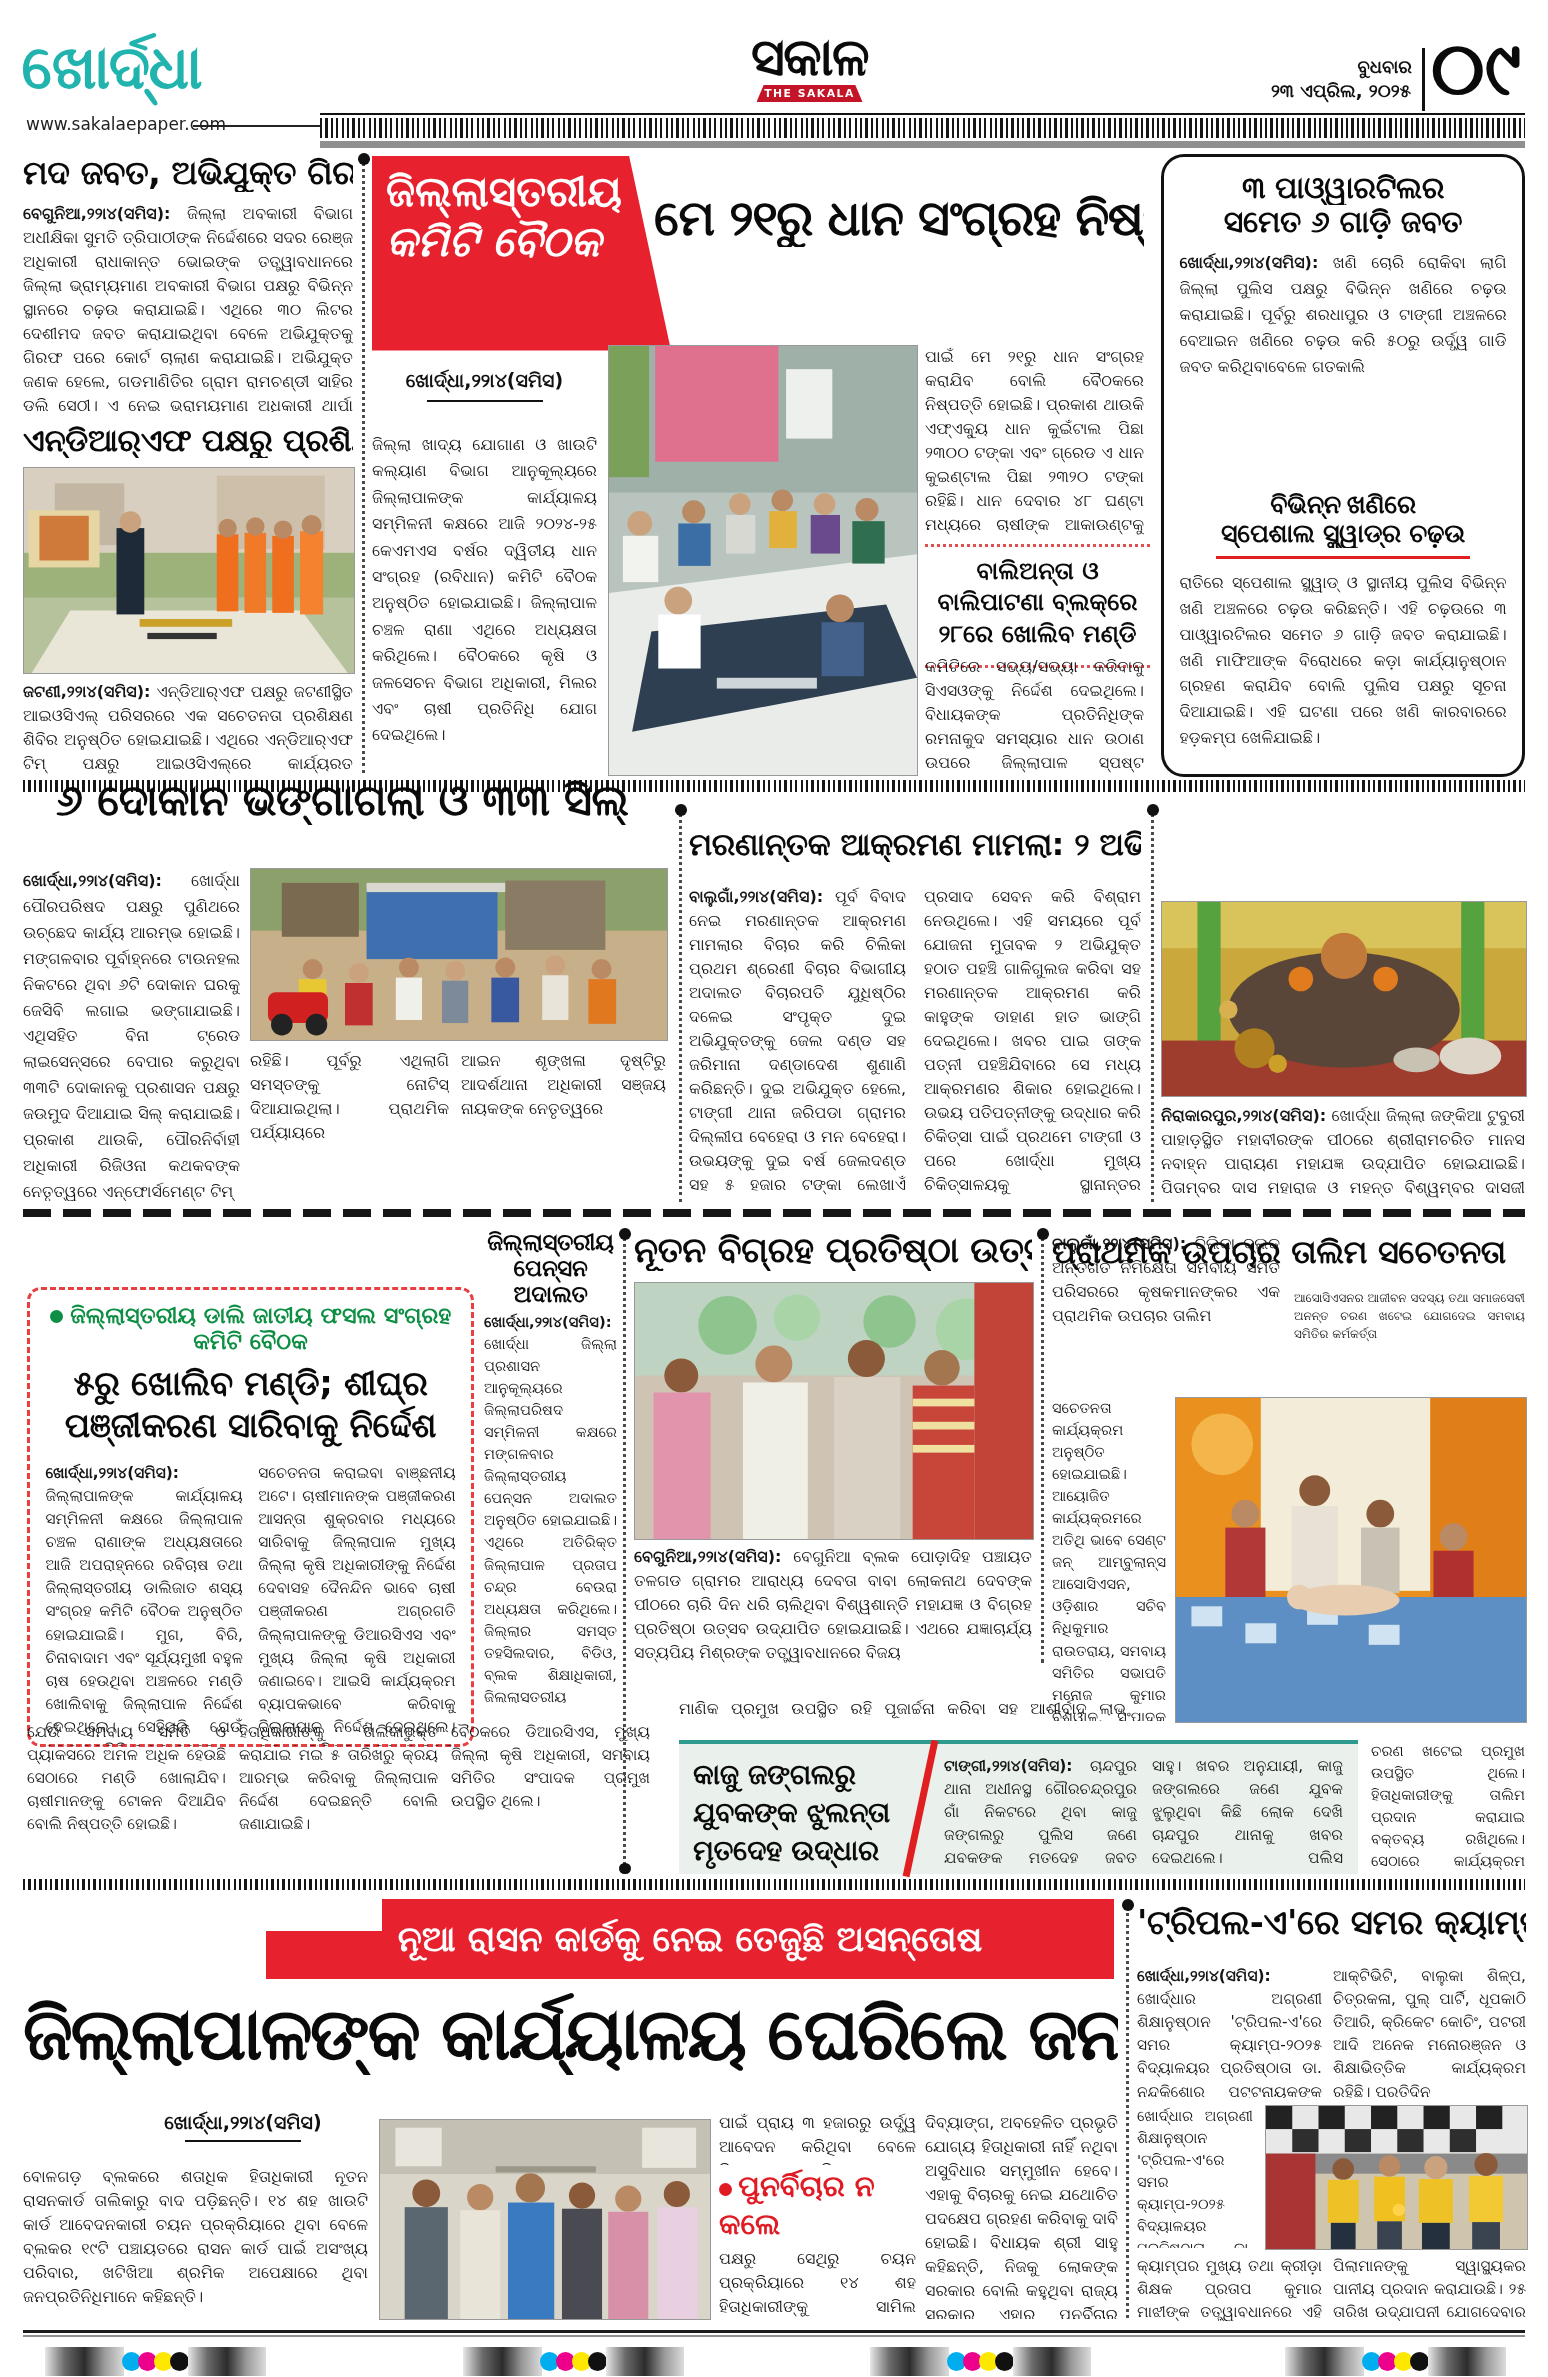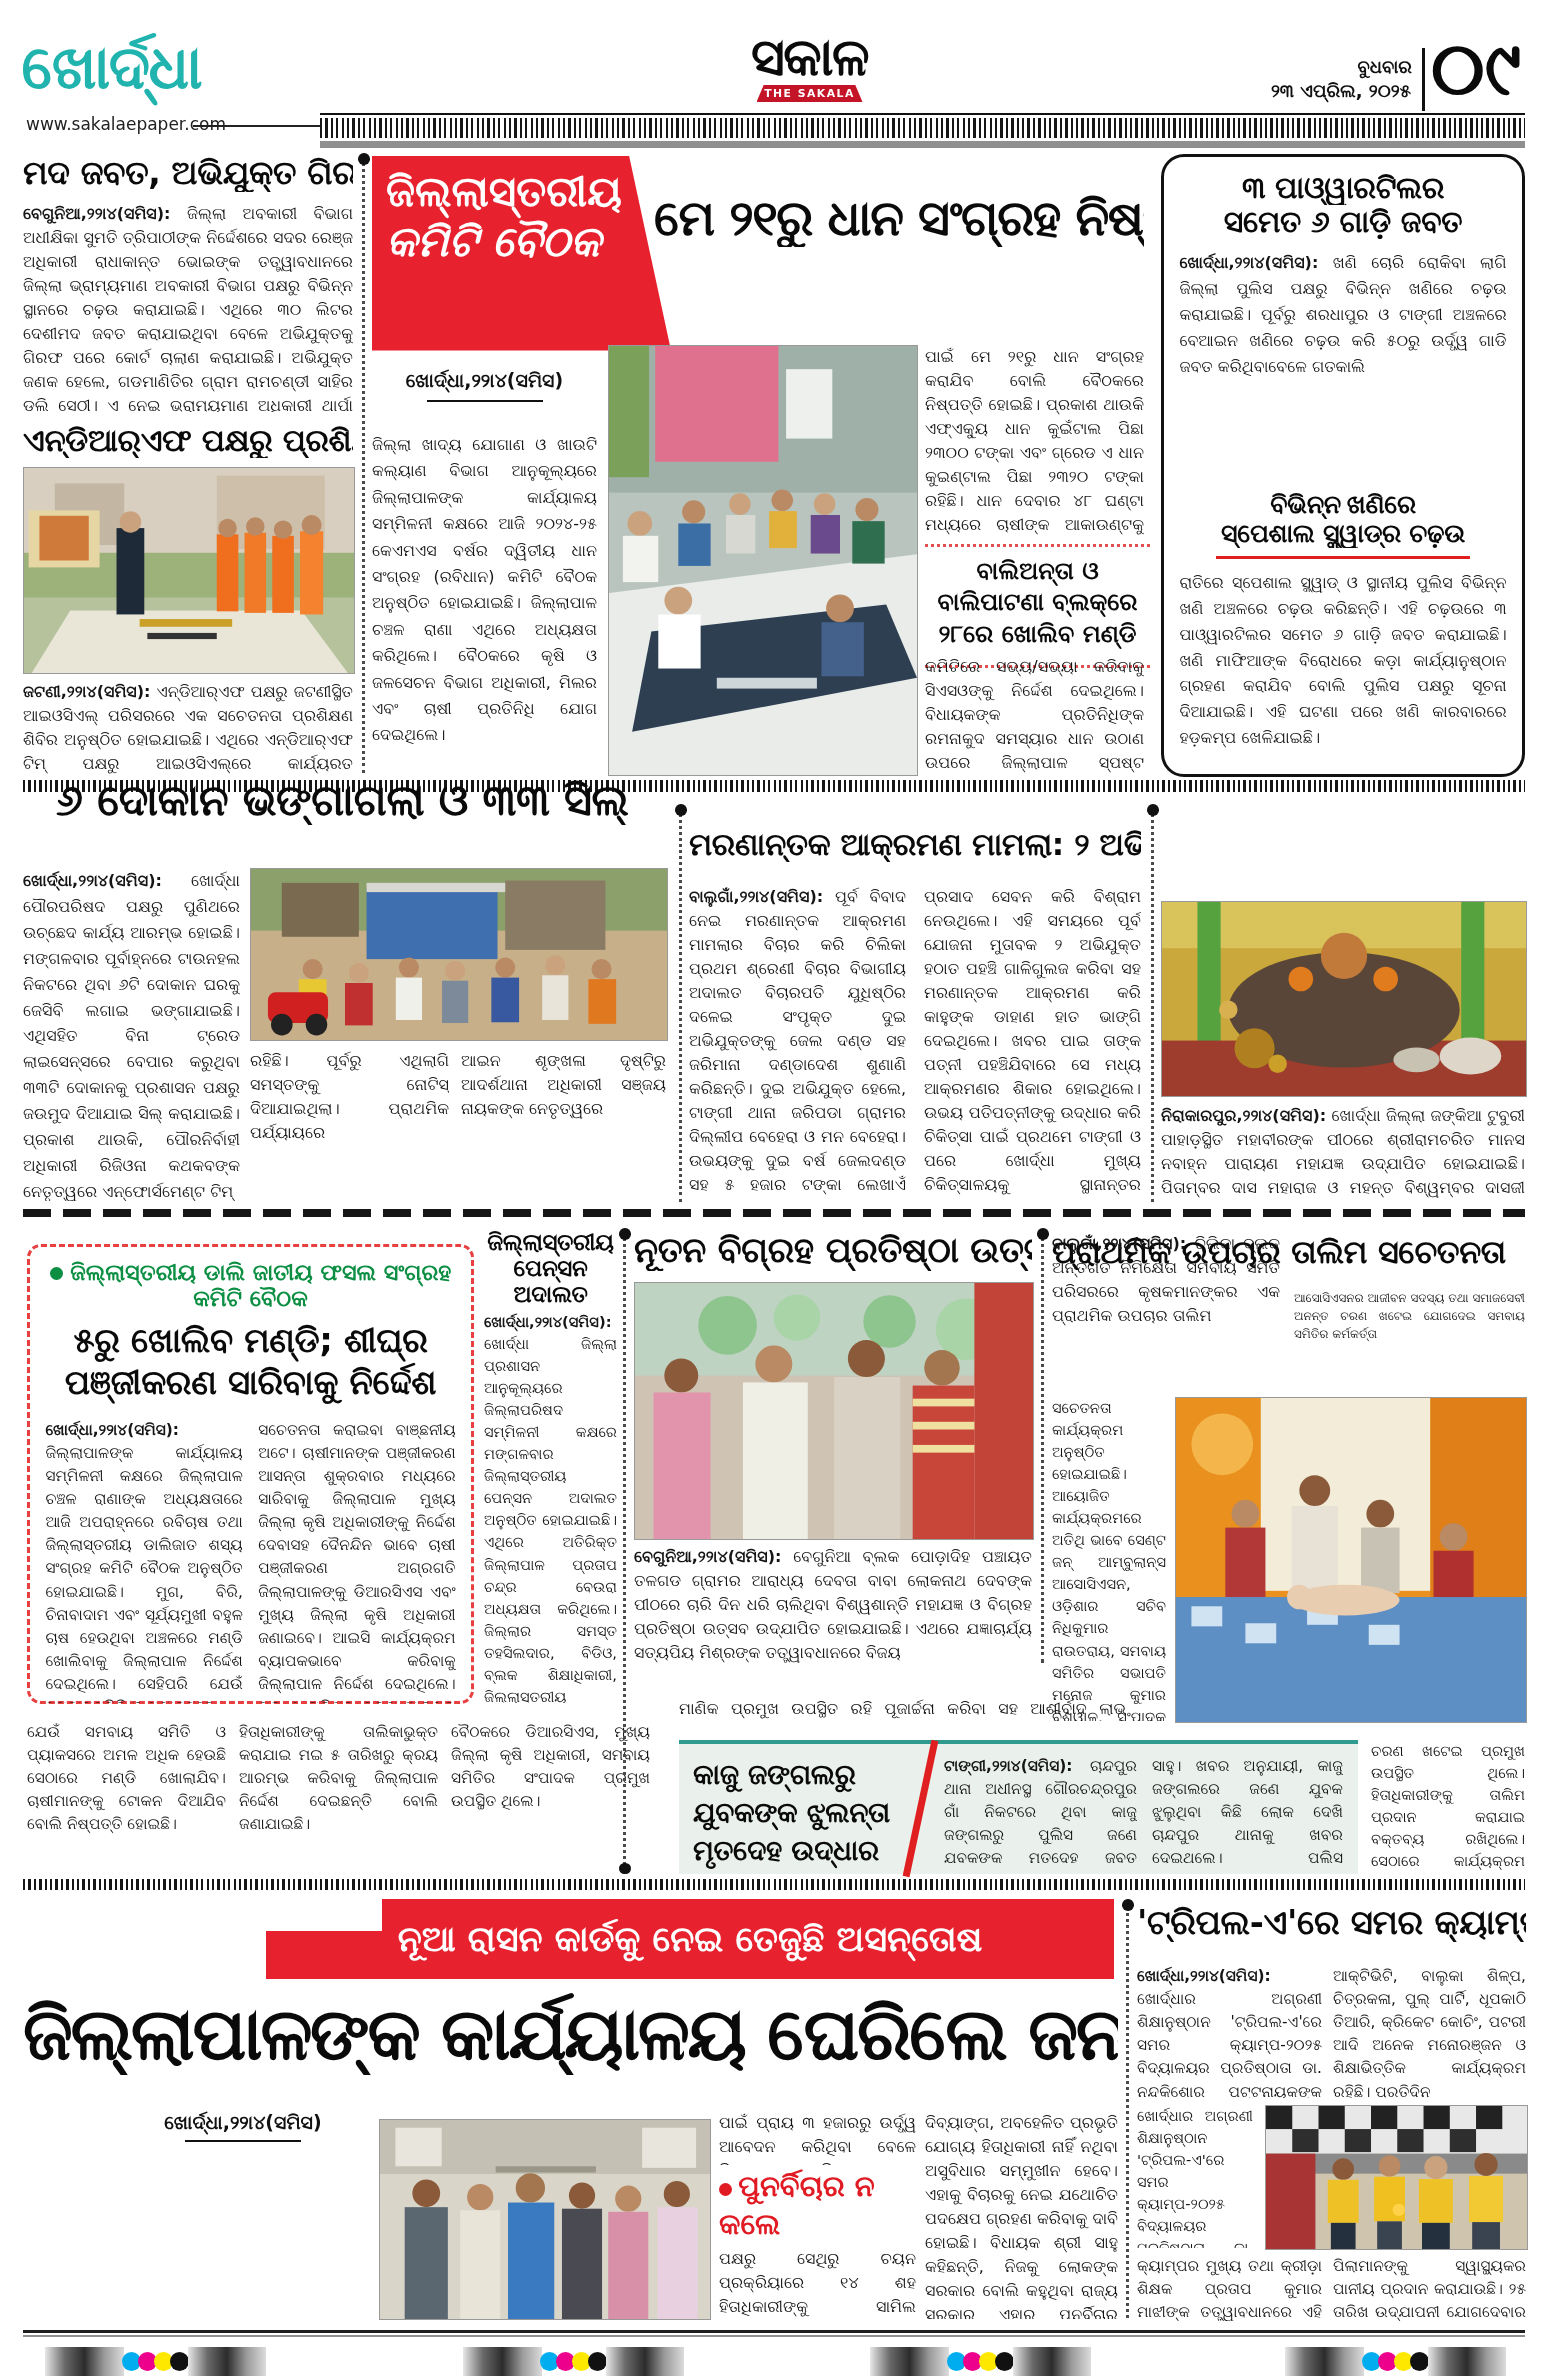--- a/index.html
+++ b/index.html
@@ -215,21 +215,21 @@
         <circle cx="150" cy="210" r="12" fill="#caa028"></circle>
     </svg>
   </div>
   <div class="abs bd" style="left:1161px;top:1104px;width:364px;height:97px;font-size:16px;">
     <b class="by">ନିରାକାରପୁର,୨୨ା୪(ସମିସ):</b>
     <span>ଖୋର୍ଦ୍ଧା ଜିଲ୍ଲା ଜଙ୍କିଆ ଟୁବୁରୀ ପାହାଡ଼ସ୍ଥିତ ମହାବୀରଙ୍କ ପୀଠରେ ଶ୍ରୀରାମଚରିତ ମାନସ ନବାହ୍ନ ପାରାୟଣ ମହାଯଜ୍ଞ ଉଦ୍‌ଯାପିତ ହୋଇଯାଇଛି। ପିତାମ୍ବର ଦାସ ମହାରାଜ ଓ ମହନ୍ତ ବିଶ୍ୱମ୍ବର ଦାସଜୀ ମହାରାଜଙ୍କ ସମେତ ଜଙ୍କିଆ, ବାଲିଗାଡିଆ, ନୂଆଗାଁ ଗ୍ରାମବାସୀଙ୍କ ଦ୍ୱାରା ଆୟୋଜିତ ଏହି କାର୍ଯ୍ୟକ୍ରମରେ ୧୪ ତାରିଖରୁ ଯଜ୍ଞ ଆରମ୍ଭ ହୋଇଥିଲା। ଆଜି ଉଦ୍‌ଯାପନୀ ଉତ୍ସବ, ଘଟ ବିସର୍ଜନ ଓ ମହୋତ୍ସବ ପୂର୍ଣ୍ଣାହୁତି ଅନୁଷ୍ଠିତ ହୋଇଯାଇଛି। ପୂର୍ଣ୍ଣାହୁତି କାର୍ଯ୍ୟକ୍ରମରେ ହଜାର ହଜାର ସଂଖ୍ୟାରେ ଭକ୍ତମାନେ ଯୋଗଦେଇ ଠାକୁରଙ୍କ ଆଶିଷ ଲାଭ କରିଥିଲେ।</span>
   </div>
 
   <div class="abs dashes" style="left:23px;top:1209px;width:1502px;height:7.7px;"></div>
 
-  <div class="abs wavy-box" style="left:27px;top:1244px;width:447px;height:460px;padding:12.3px 15.4px;box-sizing:border-box;">
+  <div class="abs wavy-box" style="left:27px;top:1287px;width:447px;height:460px;padding:12.3px 15.4px;box-sizing:border-box;">
     <div class="center" style="font-size:22.4px;">
       <span class="green-dot"></span><span class="green-kick">ଜିଲ୍ଲାସ୍ତରୀୟ ଡାଲି ଜାତୀୟ ଫସଲ ସଂଗ୍ରହ କମିଟି ବୈଠକ</span>
     </div>
     <div class="hl center" style="font-size:34px;margin-top:7.7px;height:89px;line-height:1.25;">୫ରୁ ଖୋଲିବ ମଣ୍ଡି; ଶୀଘ୍ର ପଞ୍ଜୀକରଣ ସାରିବାକୁ ନିର୍ଦ୍ଦେଶ</div>
     <div style="display:flex;gap:15.4px;margin-top:10.8px;">
       <div class="bd" style="width:50%;height:284px;font-size:15.4px;">
         <b class="by">ଖୋର୍ଦ୍ଧା,୨୨ା୪(ସମିସ):</b>
         <span>ଜିଲ୍ଲାପାଳଙ୍କ କାର୍ଯ୍ୟାଳୟ ସମ୍ମିଳନୀ କକ୍ଷରେ ଜିଲ୍ଲାପାଳ ଚଞ୍ଚଳ ରାଣାଙ୍କ ଅଧ୍ୟକ୍ଷତାରେ ଆଜି ଅପରାହ୍ନରେ ରବିଚାଷ ତଥା ଜିଲ୍ଲାସ୍ତରୀୟ ଡାଲିଜାତ ଶସ୍ୟ ସଂଗ୍ରହ କମିଟି ବୈଠକ ଅନୁଷ୍ଠିତ ହୋଇଯାଇଛି। ମୁଗ, ବିରି, ଚିନାବାଦାମ ଏବଂ ସୂର୍ଯ୍ୟମୁଖୀ ବହୁଳ ଚାଷ ହେଉଥିବା ଅଞ୍ଚଳରେ ମଣ୍ଡି ଖୋଲିବାକୁ ଜିଲ୍ଲାପାଳ ନିର୍ଦ୍ଦେଶ ଦେଇଥିଲେ। ସେହିପରି ଯେଉଁ ସମବାୟସମିତି ଓ ପ୍ୟାକସରେ</span>
       </div>
       <div class="bd" style="width:50%;height:284px;font-size:15.4px;">ସଚେତନତା କରାଇବା ବାଞ୍ଛନୀୟ ଅଟେ। ଚାଷୀମାନଙ୍କ ପଞ୍ଜୀକରଣ ଆସନ୍ତା ଶୁକ୍ରବାର ମଧ୍ୟରେ ସାରିବାକୁ ଜିଲ୍ଲାପାଳ ମୁଖ୍ୟ ଜିଲ୍ଲା କୃଷି ଅଧିକାରୀଙ୍କୁ ନିର୍ଦ୍ଦେଶ ଦେବାସହ ଦୈନନ୍ଦିନ ଭାବେ ଚାଷୀ ପଞ୍ଜୀକରଣ ଅଗ୍ରଗତି ଜିଲ୍ଲାପାଳଙ୍କୁ ଡିଆରସିଏସ ଏବଂ ମୁଖ୍ୟ ଜିଲ୍ଲା କୃଷି ଅଧିକାରୀ ଜଣାଇବେ। ଆଇସି କାର୍ଯ୍ୟକ୍ରମ ବ୍ୟାପକଭାବେ କରିବାକୁ ଜିଲ୍ଲାପାଳ ନିର୍ଦ୍ଦେଶ ଦେଇଥିଲେ। ମଇ ୫ ତାରିଖରୁ କ୍ରୟ ଆରମ୍ଭ କରିବାକ</div>
@@ -329,20 +329,21 @@
   <div class="abs" style="left:266px;top:1899px;width:848px;height:80px;background:#e8212e;">
     <div style="color:#fff;font-weight:bold;font-size:35px;text-align:center;line-height:80px;white-space:nowrap;overflow:hidden;">ନୂଆ ରାସନ କାର୍ଡକୁ ନେଇ ତେଜୁଛି ଅସନ୍ତୋଷ</div>
   </div>
   <div class="abs" style="left:266px;top:1899px;width:116px;height:32px;background:#fff;"></div>
   <div class="abs hl nowrap" style="left:23px;top:1993px;width:1095px;font-size:72px;letter-spacing:-2.3px;">ଜିଲ୍ଲାପାଳଙ୍କ କାର୍ଯ୍ୟାଳୟ ଘେରିଲେ ଜନପ୍ରତିନିଧି</div>
 
   <div class="abs center" style="left:131px;top:2111px;width:224px;font-size:19px;font-weight:bold;">
     <span>ଖୋର୍ଦ୍ଧା,୨୨ା୪(ସମିସ)</span>
     <div style="width:116px;margin:6.2px auto 0;border-top:2.3px solid #111;"></div>
   </div>
+  <div class="abs bd" style="left:23px;top:2165px;width:345px;height:153px;font-size:16px;">ବୋଳଗଡ଼ ବ୍ଲକରେ ଶତାଧିକ ହିତାଧିକାରୀ ନୂତନ ରାସନକାର୍ଡ ତାଲିକାରୁ ବାଦ ପଡ଼ିଛନ୍ତି। ୧୪ ଶହ ଖାଉଟି କାର୍ଡ ଆବେଦନକାରୀ ଚୟନ ପ୍ରକ୍ରିୟାରେ ଥିବା ବେଳେ ବ୍ଲକର ୧୯ଟି ପଞ୍ଚାୟତରେ ରାସନ କାର୍ଡ ପାଇଁ ଅସଂଖ୍ୟ ପରିବାର, ଖଟିଖିଆ ଶ୍ରମିକ ଅପେକ୍ଷାରେ ଥିବା ଜନପ୍ରତିନିଧିମାନେ କହିଛନ୍ତି।</div>
 
   <div class="abs photo" style="left:379px;top:2119px;width:330px;height:199px;border:0.8px solid #999;">
     <svg viewBox="0 0 428 258" preserveAspectRatio="none">
       <rect width="428" height="258" fill="#d9d5c9"></rect>
       <rect width="428" height="70" fill="#c4c0b4"></rect>
       <rect x="20" y="10" width="60" height="50" fill="#e8e6dc"></rect>
         <rect x="340" y="10" width="70" height="52" fill="#e8e6dc"></rect>
       <circle cx="60" cy="95" r="18" fill="#8a5a3a"></circle>
         <rect x="32" y="113" width="56" height="145" fill="#5a6670"></rect>
       <circle cx="130" cy="100" r="17" fill="#b98a63"></circle>

